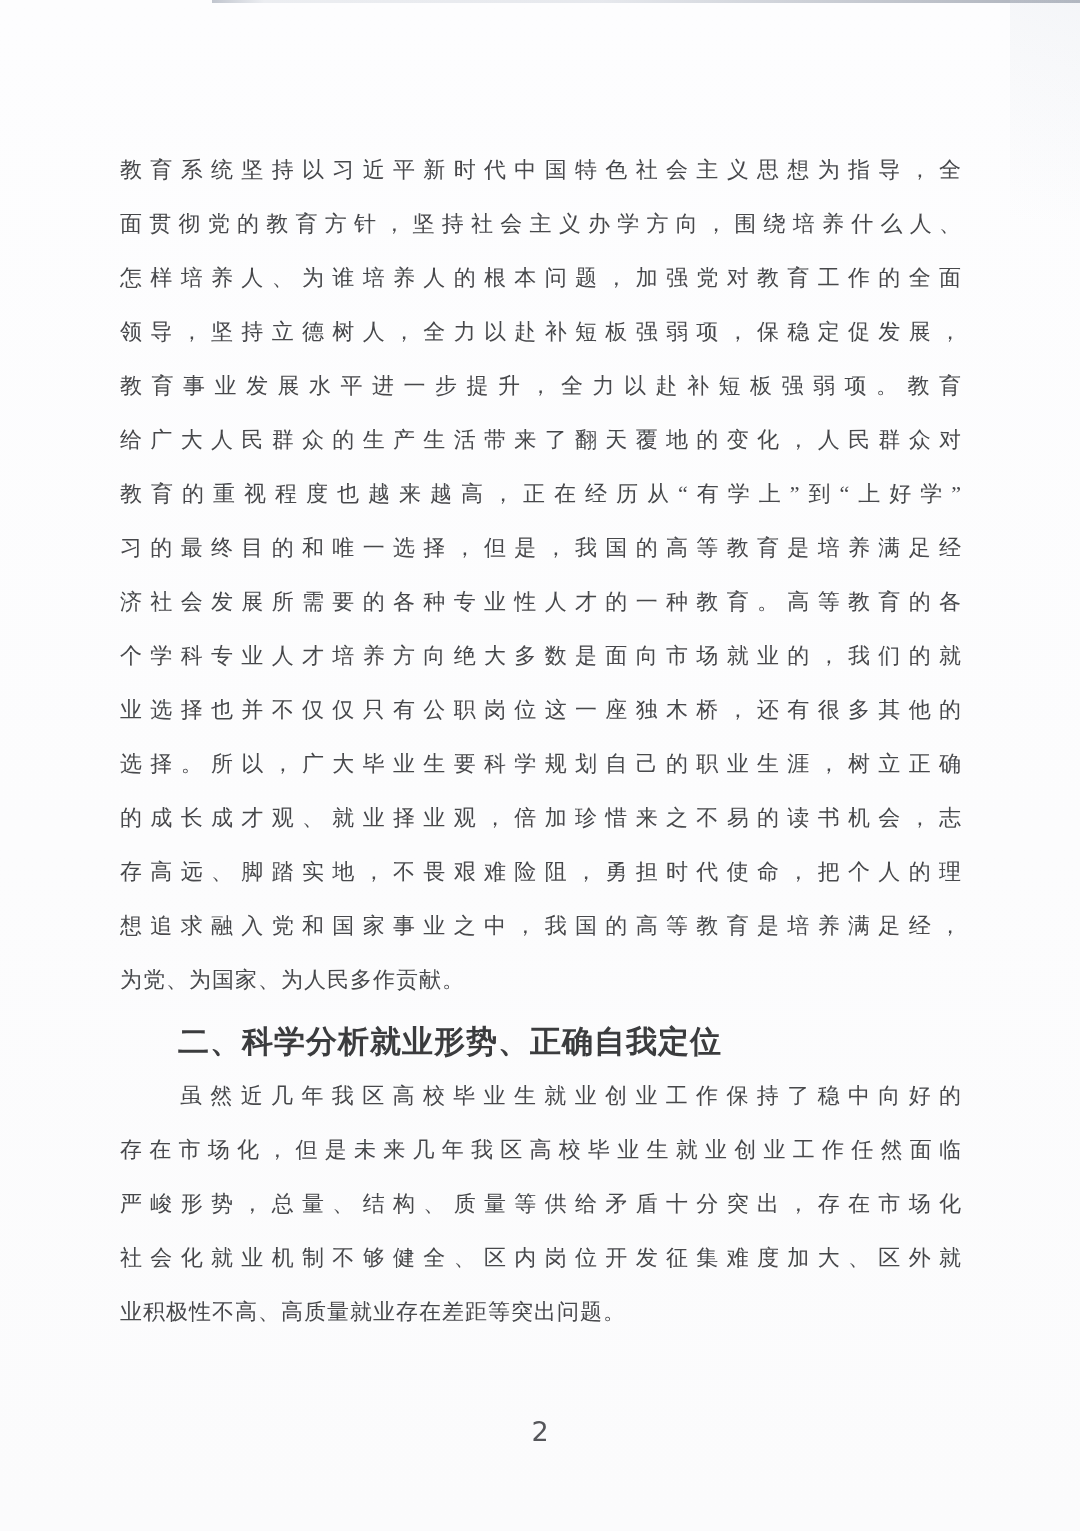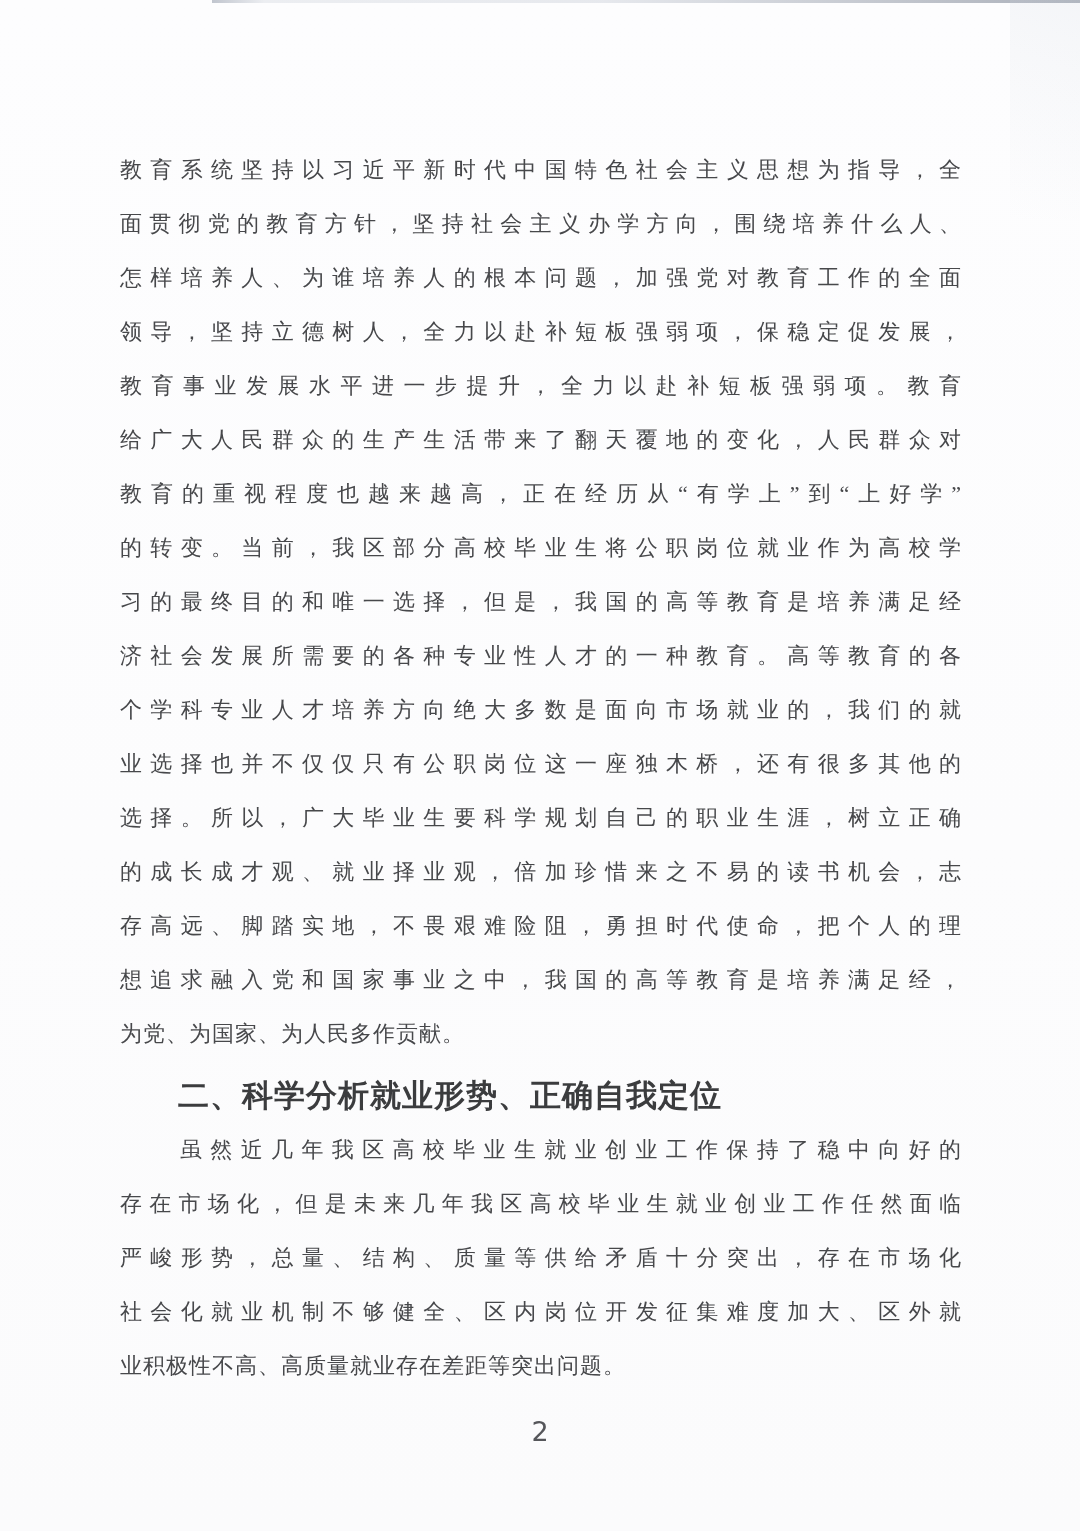--- a/index.html
+++ b/index.html
@@ -92,21 +92,20 @@
   <div class="content">
 
     <div class="para">
       <div class="line">教育系统坚持以习近平新时代中国特色社会主义思想为指导，全</div>
       <div class="line">面贯彻党的教育方针，坚持社会主义办学方向，围绕培养什么人、</div>
       <div class="line">怎样培养人、为谁培养人的根本问题，加强党对教育工作的全面</div>
       <div class="line">领导，坚持立德树人，全力以赴补短板强弱项，保稳定促发展，</div>
       <div class="line">教育事业发展水平进一步提升，全力以赴补短板强弱项。教育</div>
       <div class="line">给广大人民群众的生产生活带来了翻天覆地的变化，人民群众对</div>
       <div class="line">教育的重视程度也越来越高，正在经历从“有学上”到“上好学”</div>
-      <div class="line">的转变。当前，我区部分高校毕业生将公职岗位就业作为高校学</div>
       <div class="line">习的最终目的和唯一选择，但是，我国的高等教育是培养满足经</div>
       <div class="line">济社会发展所需要的各种专业性人才的一种教育。高等教育的各</div>
       <div class="line">个学科专业人才培养方向绝大多数是面向市场就业的，我们的就</div>
       <div class="line">业选择也并不仅仅只有公职岗位这一座独木桥，还有很多其他的</div>
       <div class="line">选择。所以，广大毕业生要科学规划自己的职业生涯，树立正确</div>
       <div class="line">的成长成才观、就业择业观，倍加珍惜来之不易的读书机会，志</div>
       <div class="line">存高远、脚踏实地，不畏艰难险阻，勇担时代使命，把个人的理</div>
       <div class="line">想追求融入党和国家事业之中，我国的高等教育是培养满足经，</div>
       <div class="line last">为党、为国家、为人民多作贡献。</div>
     </div>

